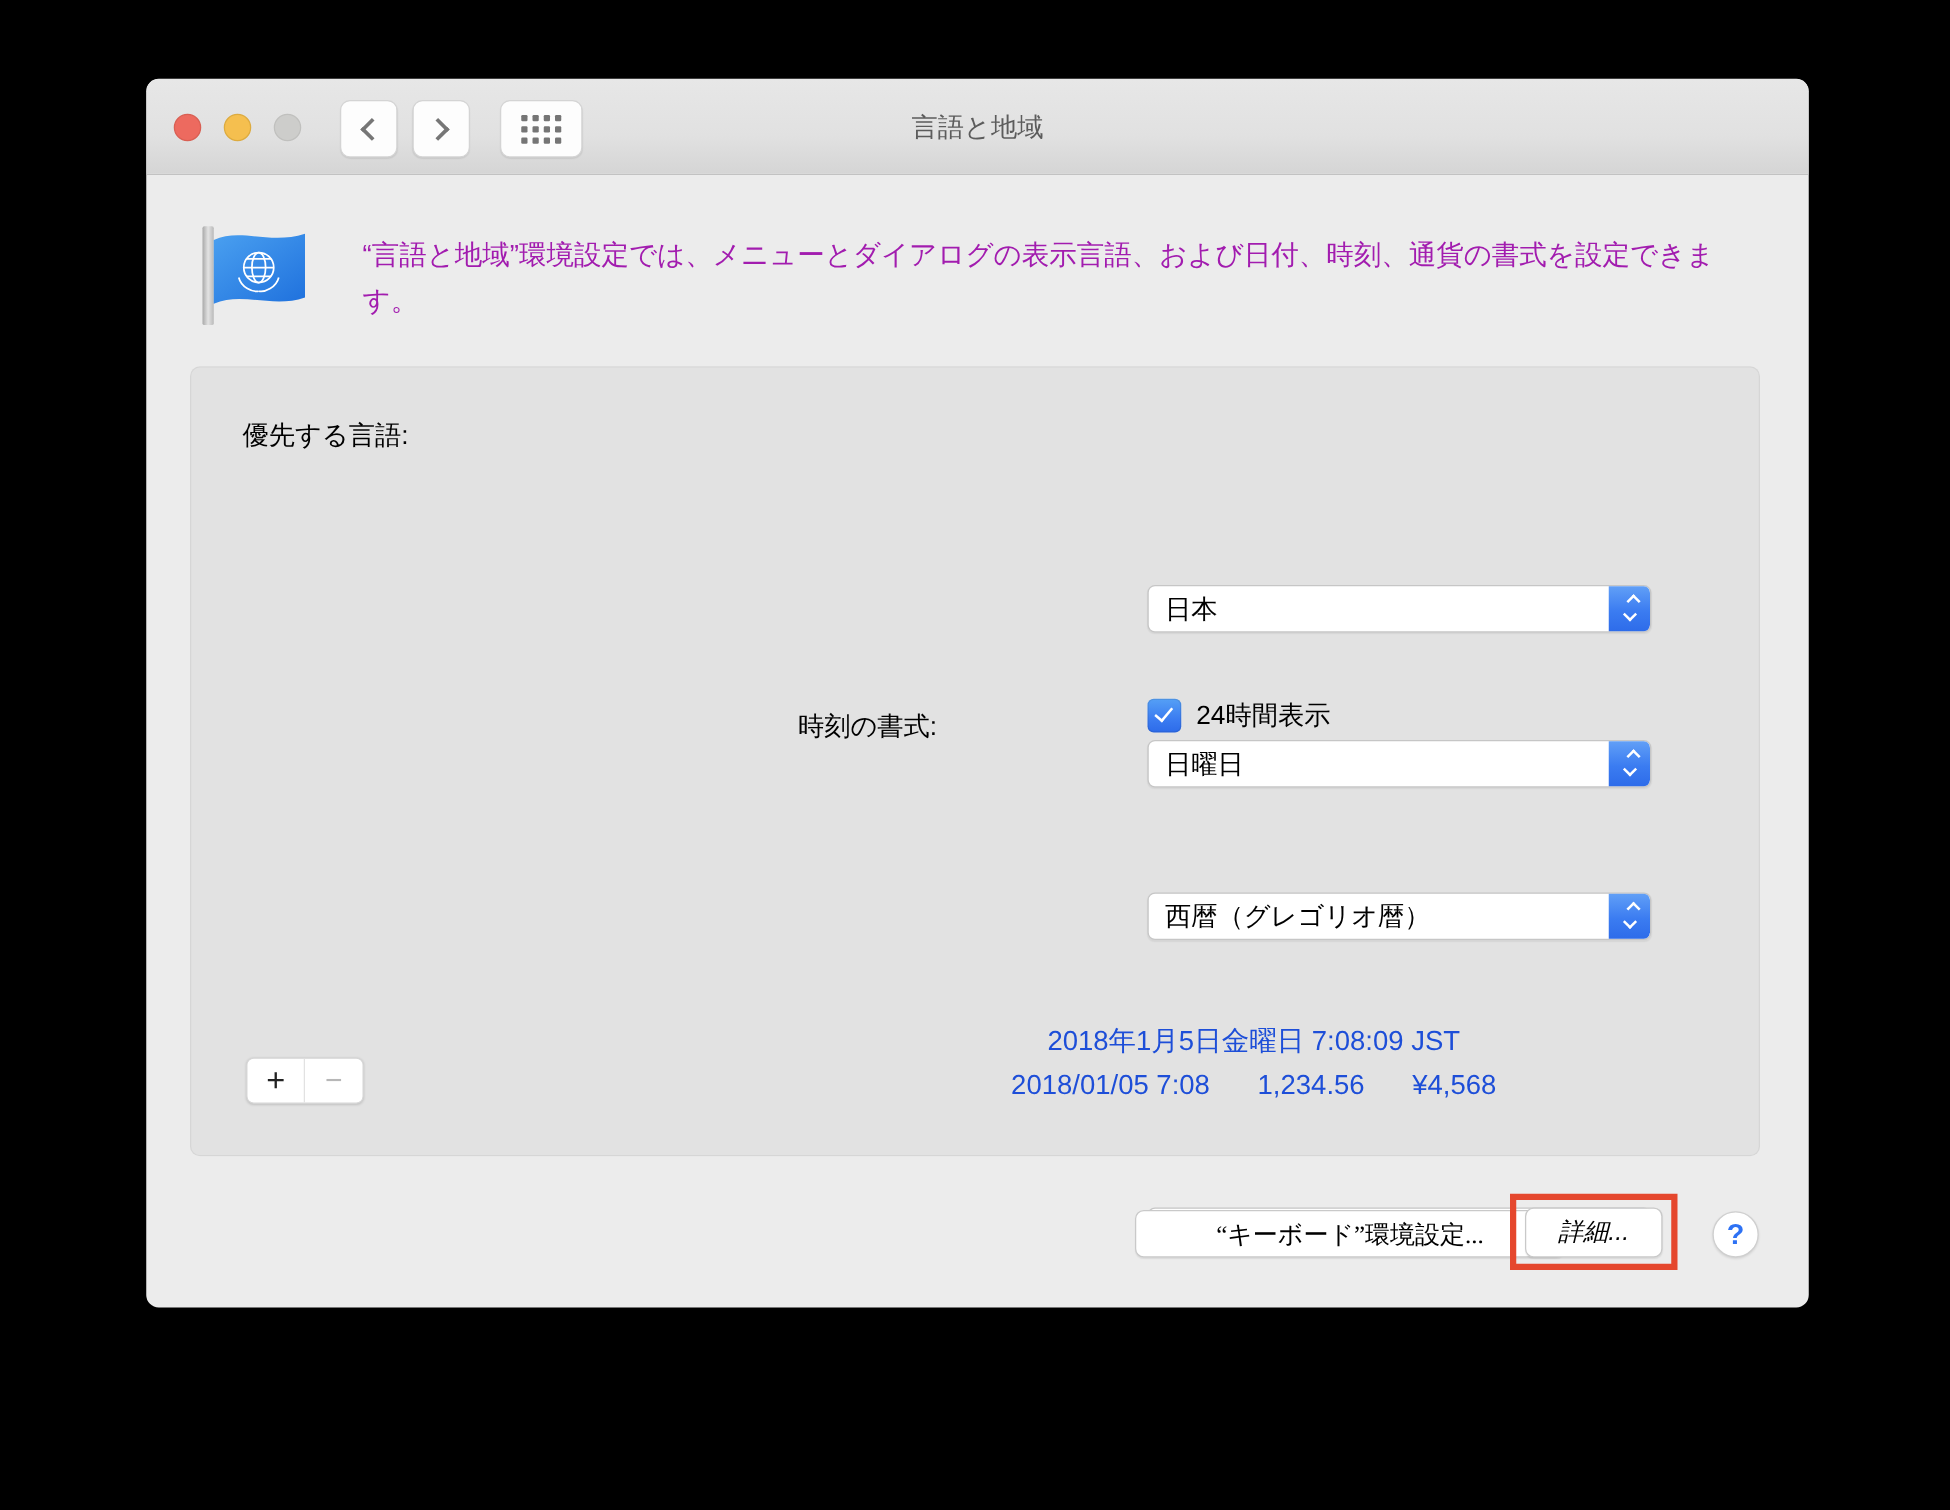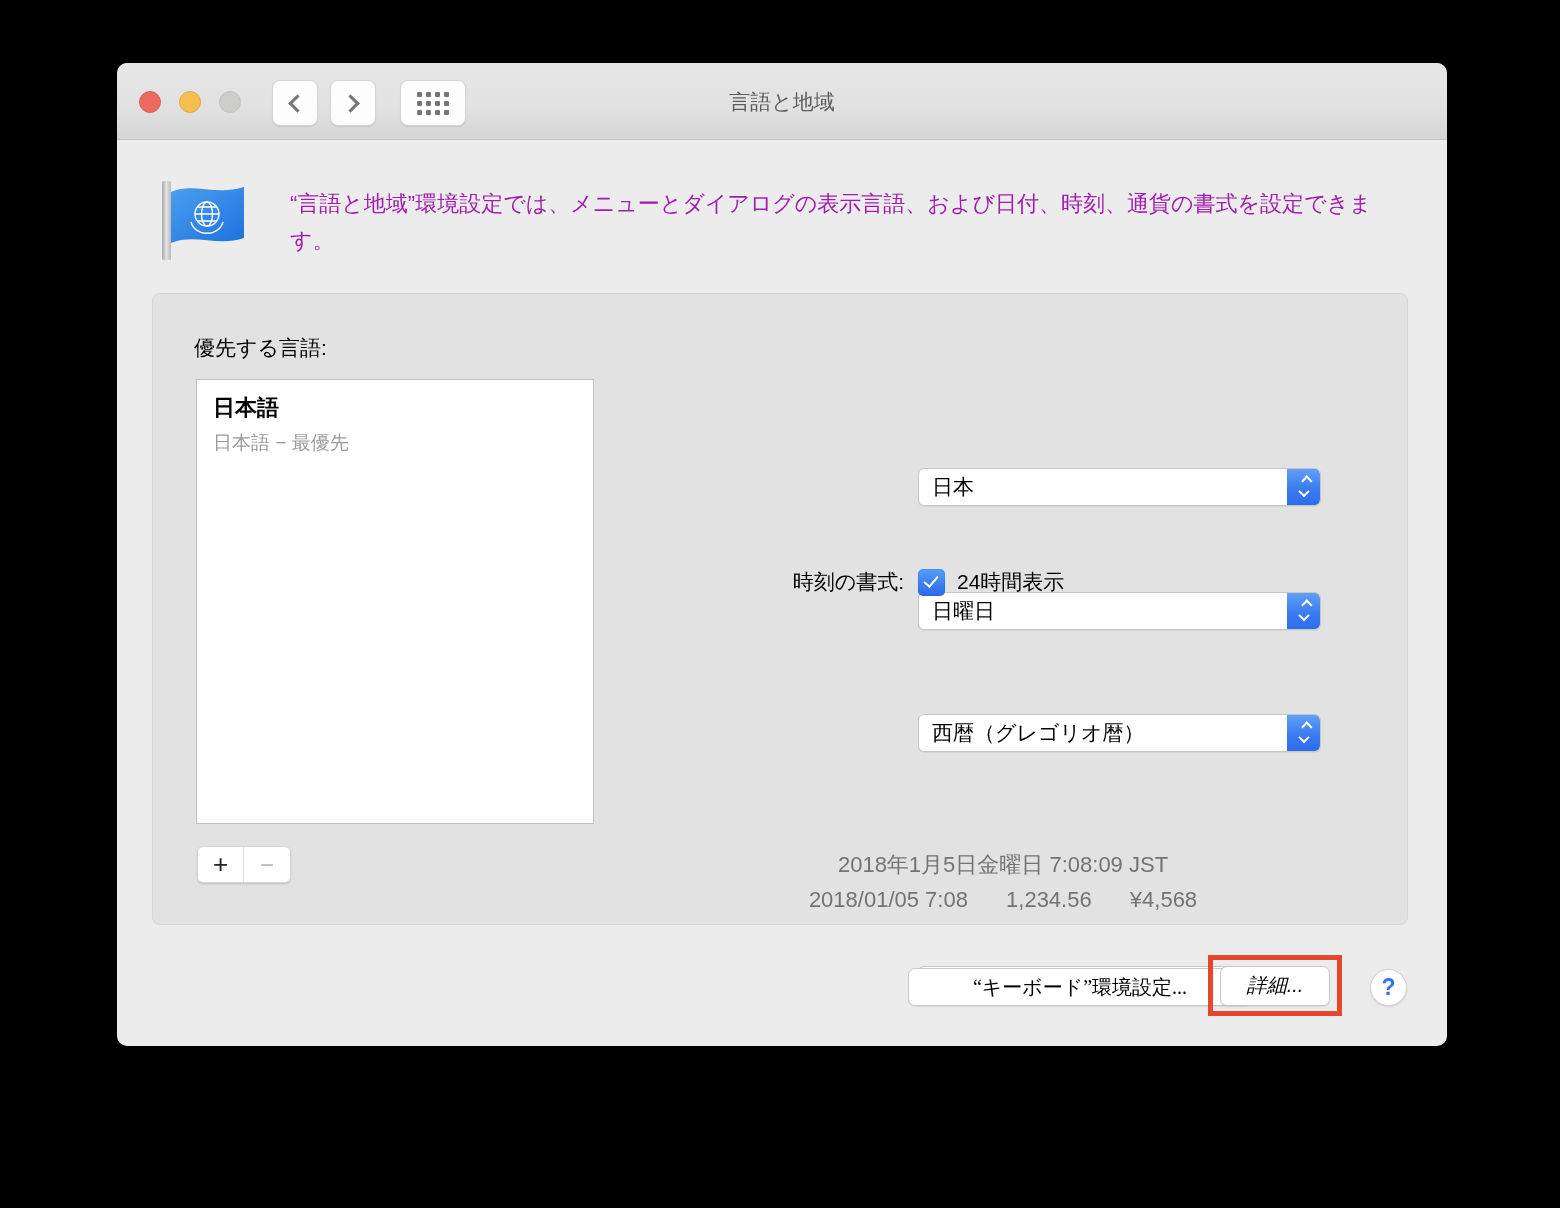--- a/index.html
+++ b/index.html
@@ -68,21 +68,21 @@
     position:absolute; left:44px; top:552px; width:94px; height:37px;
     background:#fff; border:1px solid #d6d6d6; border-radius:6px;
     box-shadow:0 1px 2px rgba(0,0,0,.15); display:flex;
   }
   .ar-seg { width:47px; display:flex; align-items:center; justify-content:center; font-size:26px; }
   .ar-add { color:#222; border-right:1px solid #e2e2e2; }
   .ar-remove { color:#b7b7b7; font-size:24px; }
   
   .frow { position:absolute; height:38px; }
   .flabel {
-    position:absolute; right:503px; width:420px; text-align:right;
+    position:absolute; right:503px; width:420px; text-align:center;
     font-size:21px; color:#000; line-height:38px; white-space:nowrap;
   }
   .select {
     position:absolute; left:765px; width:403px; height:38px;
     background:#fff; border:1px solid #c6c6c6; border-radius:6px;
     display:flex; align-items:center; overflow:hidden;
     box-shadow:0 1px 1px rgba(0,0,0,.06);
   }
   .select .val { flex:1; padding-left:13px; font-size:21px; color:#000; white-space:nowrap; }
   .stepper {
@@ -98,21 +98,21 @@
   .checkbox {
     width:27px; height:27px; border-radius:5px; position:relative;
     background:linear-gradient(180deg,#55a0f6 0%,#3b7cf1 60%,#2d6be9 100%);
     box-shadow:inset 0 0 0 1px rgba(0,0,0,.08);
   }
   .checkbox .mark {
     position:absolute; left:9px; top:4px; width:8px; height:14px;
     border-right:2.6px solid #fff; border-bottom:2.6px solid #fff; transform:rotate(40deg);
   }
   .checklabel { font-size:21px; color:#000; }
-  .preview { position:absolute; left:600px; top:524px; width:500px; text-align:center; color:#737373;margin-top:32px; }
+  .preview { position:absolute; left:600px; top:524px; width:500px; text-align:center; color:#1d4ed8; }
   .preview .l1 { font-size:22px; }
   .preview .l2 { font-size:22px; margin-top:7px; }
   .preview .l2 span { margin:0 16px; }
   
   .btn {
     position:absolute; background:#fff; border:1px solid #c9c9c9; border-radius:7px;
     box-shadow:0 1px 1px rgba(0,0,0,.08);
     display:flex; align-items:center; justify-content:center;
     font-size:20px; color:#000; white-space:nowrap;
   }
@@ -189,26 +189,20 @@
       <path d="M31,44 C 33,52 42,56 47,55"></path>
       <path d="M63,44 C 61,52 52,56 47,55"></path>
     </g>
   </svg>
   <div class="intro">“言語と地域”環境設定では、メニューとダイアログの表示言語、および日付、時刻、通貨の書式を設定できます。</div>
 
   <div class="panel">
 
     <div class="lang-label">優先する言語:</div>
 
-    <div class="lang-list">
-      <div class="lang-item">
-        <div class="lang-name">日本語</div>
-        <div class="lang-detail">日本語 − 最優先</div>
-      </div>
-    </div>
 
     <div class="addremove">
       <div class="ar-seg ar-add">+</div>
       <div class="ar-seg ar-remove">−</div>
     </div>
 
     <div class="frow" style="top:87px">
 
       <div class="select" style="top:87px">
         <span class="val">日本</span>
@@ -235,21 +229,21 @@
       <div class="select" style="top:210px">
         <span class="val">西暦（グレゴリオ暦）</span>
         <span class="stepper">
           <i class="schev up"></i>
             <i class="schev down"></i>
         </span>
       </div>
     </div>
 
     <div class="flabel" style="top:274px; line-height:28px;">時刻の書式:</div>
-    <div class="checkrow" style="top:274px">
+    <div class="checkrow" style="top:264px">
       <span class="checkbox">
         <span class="mark"></span>
       </span>
       <span class="checklabel">24時間表示</span>
     </div>
 
     <div class="frow" style="top:336px">
 
       <div class="select" style="top:336px">
         <span class="val">°C — 摂氏</span>

